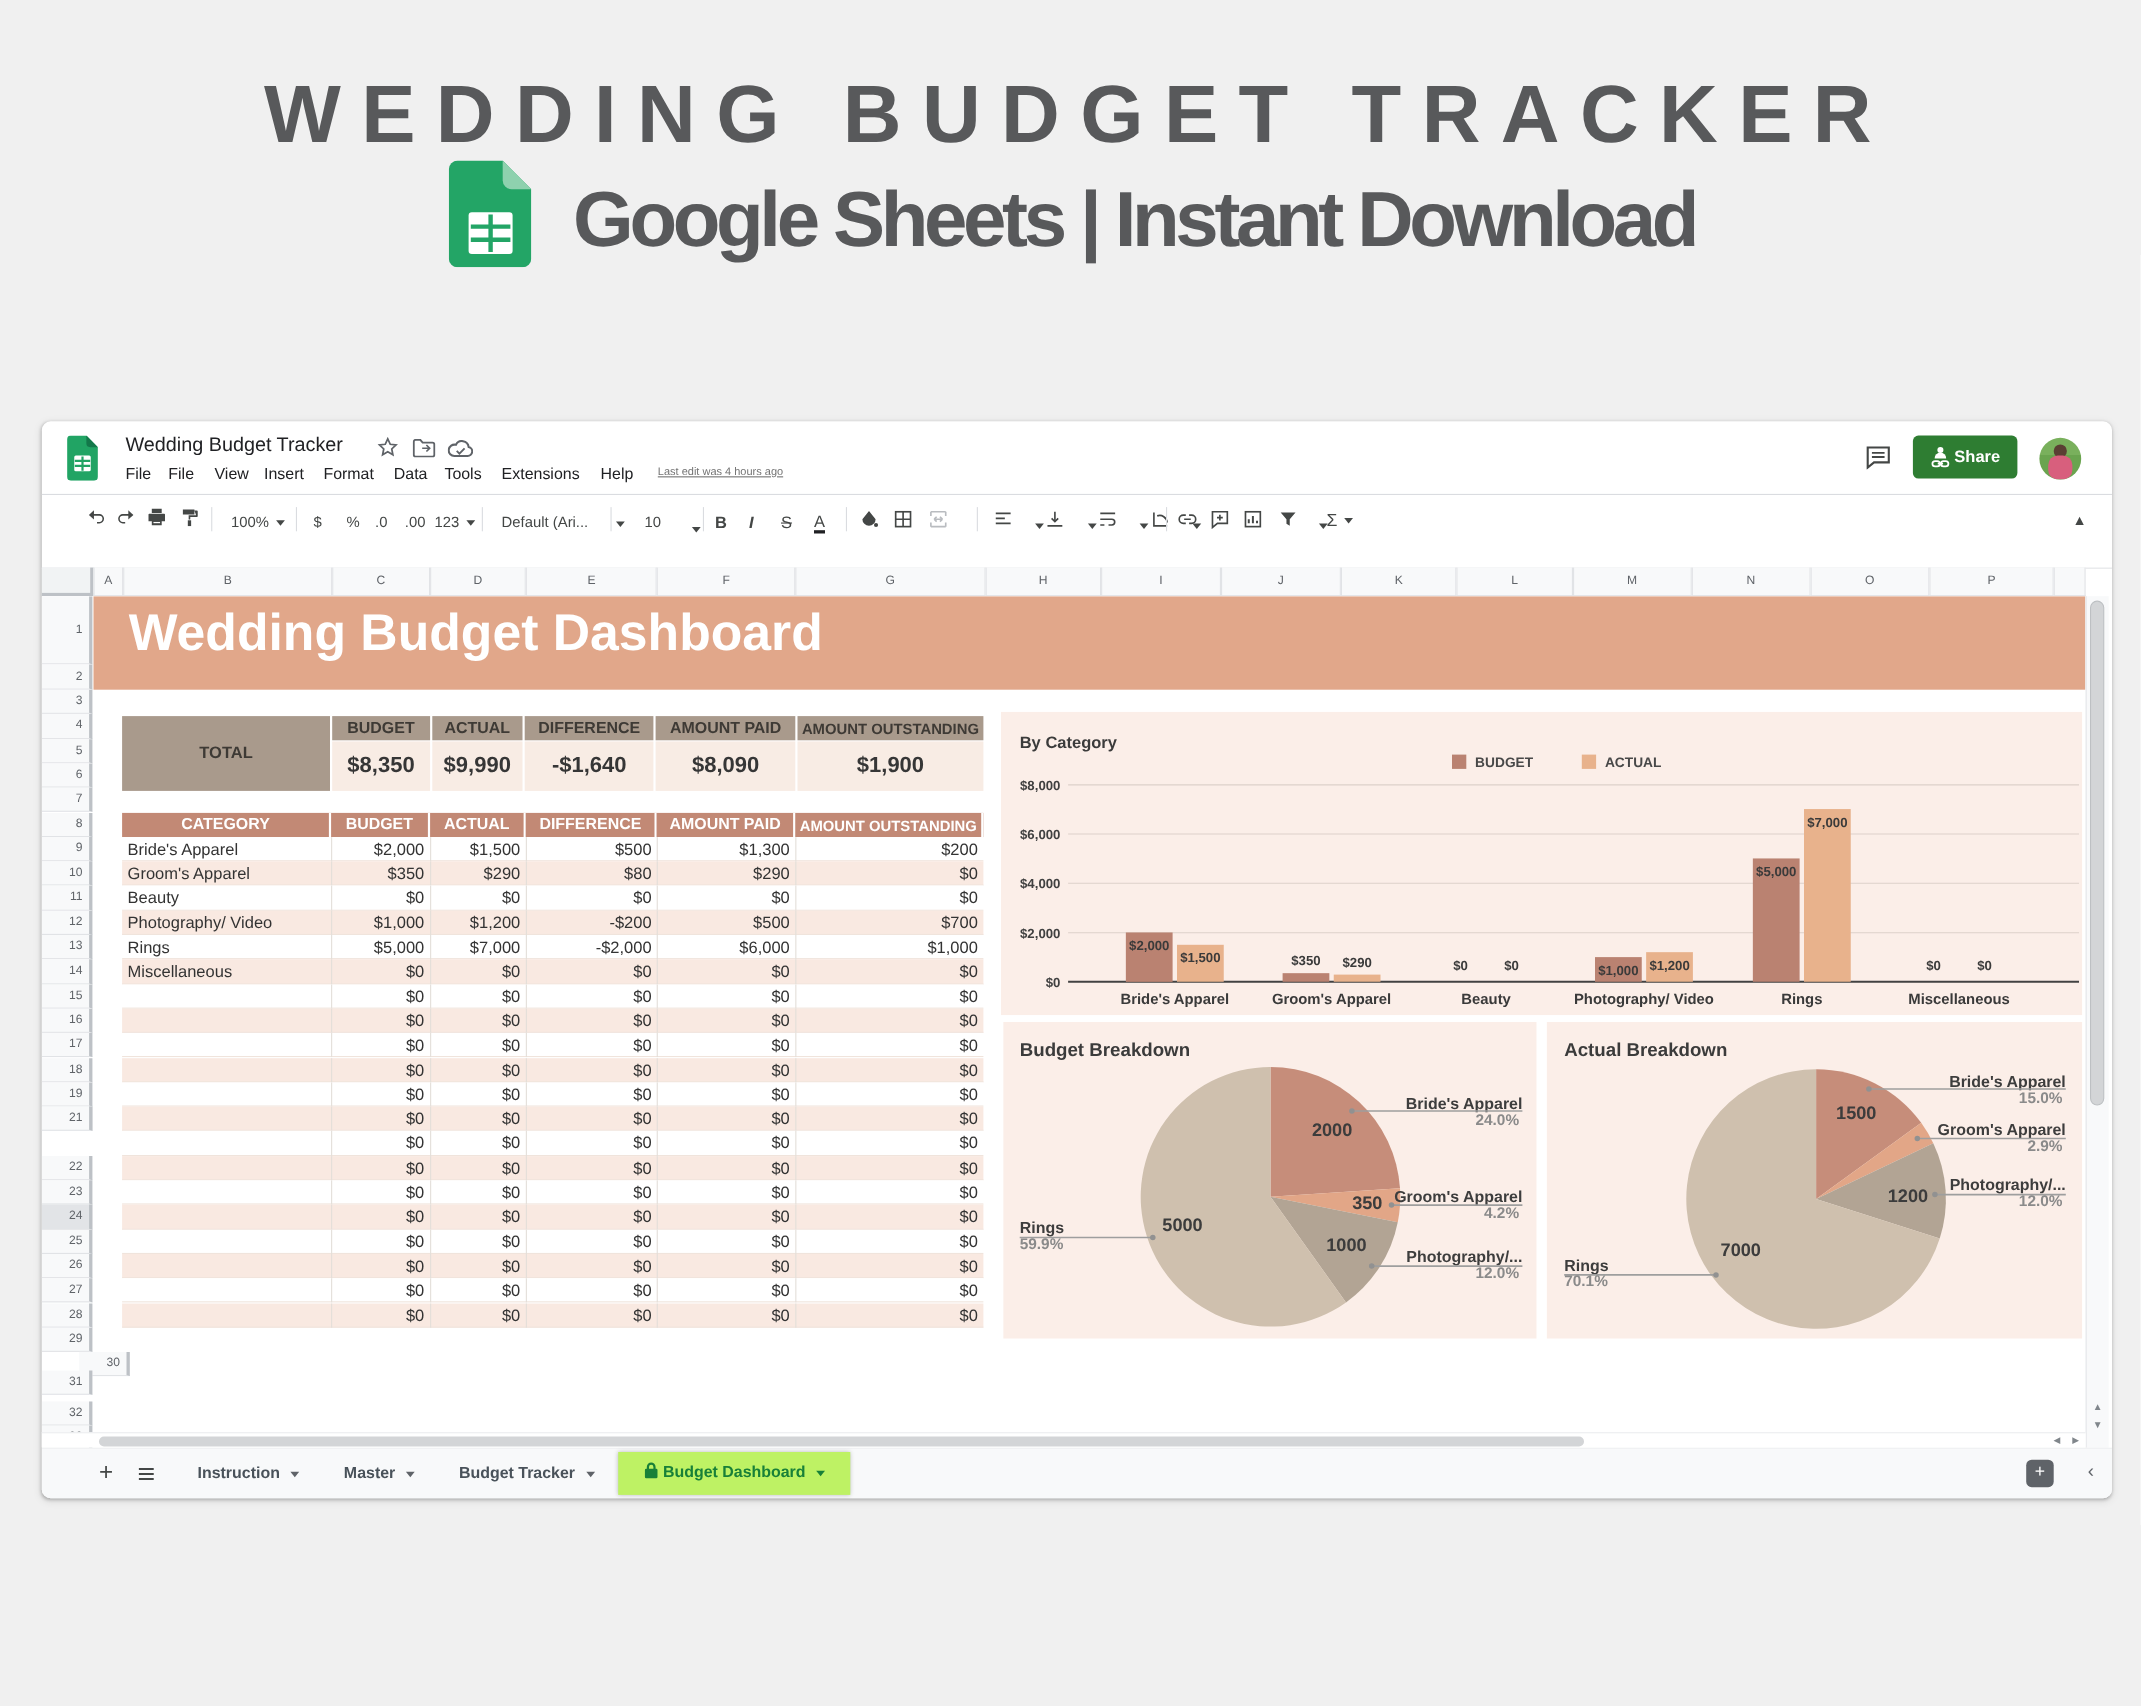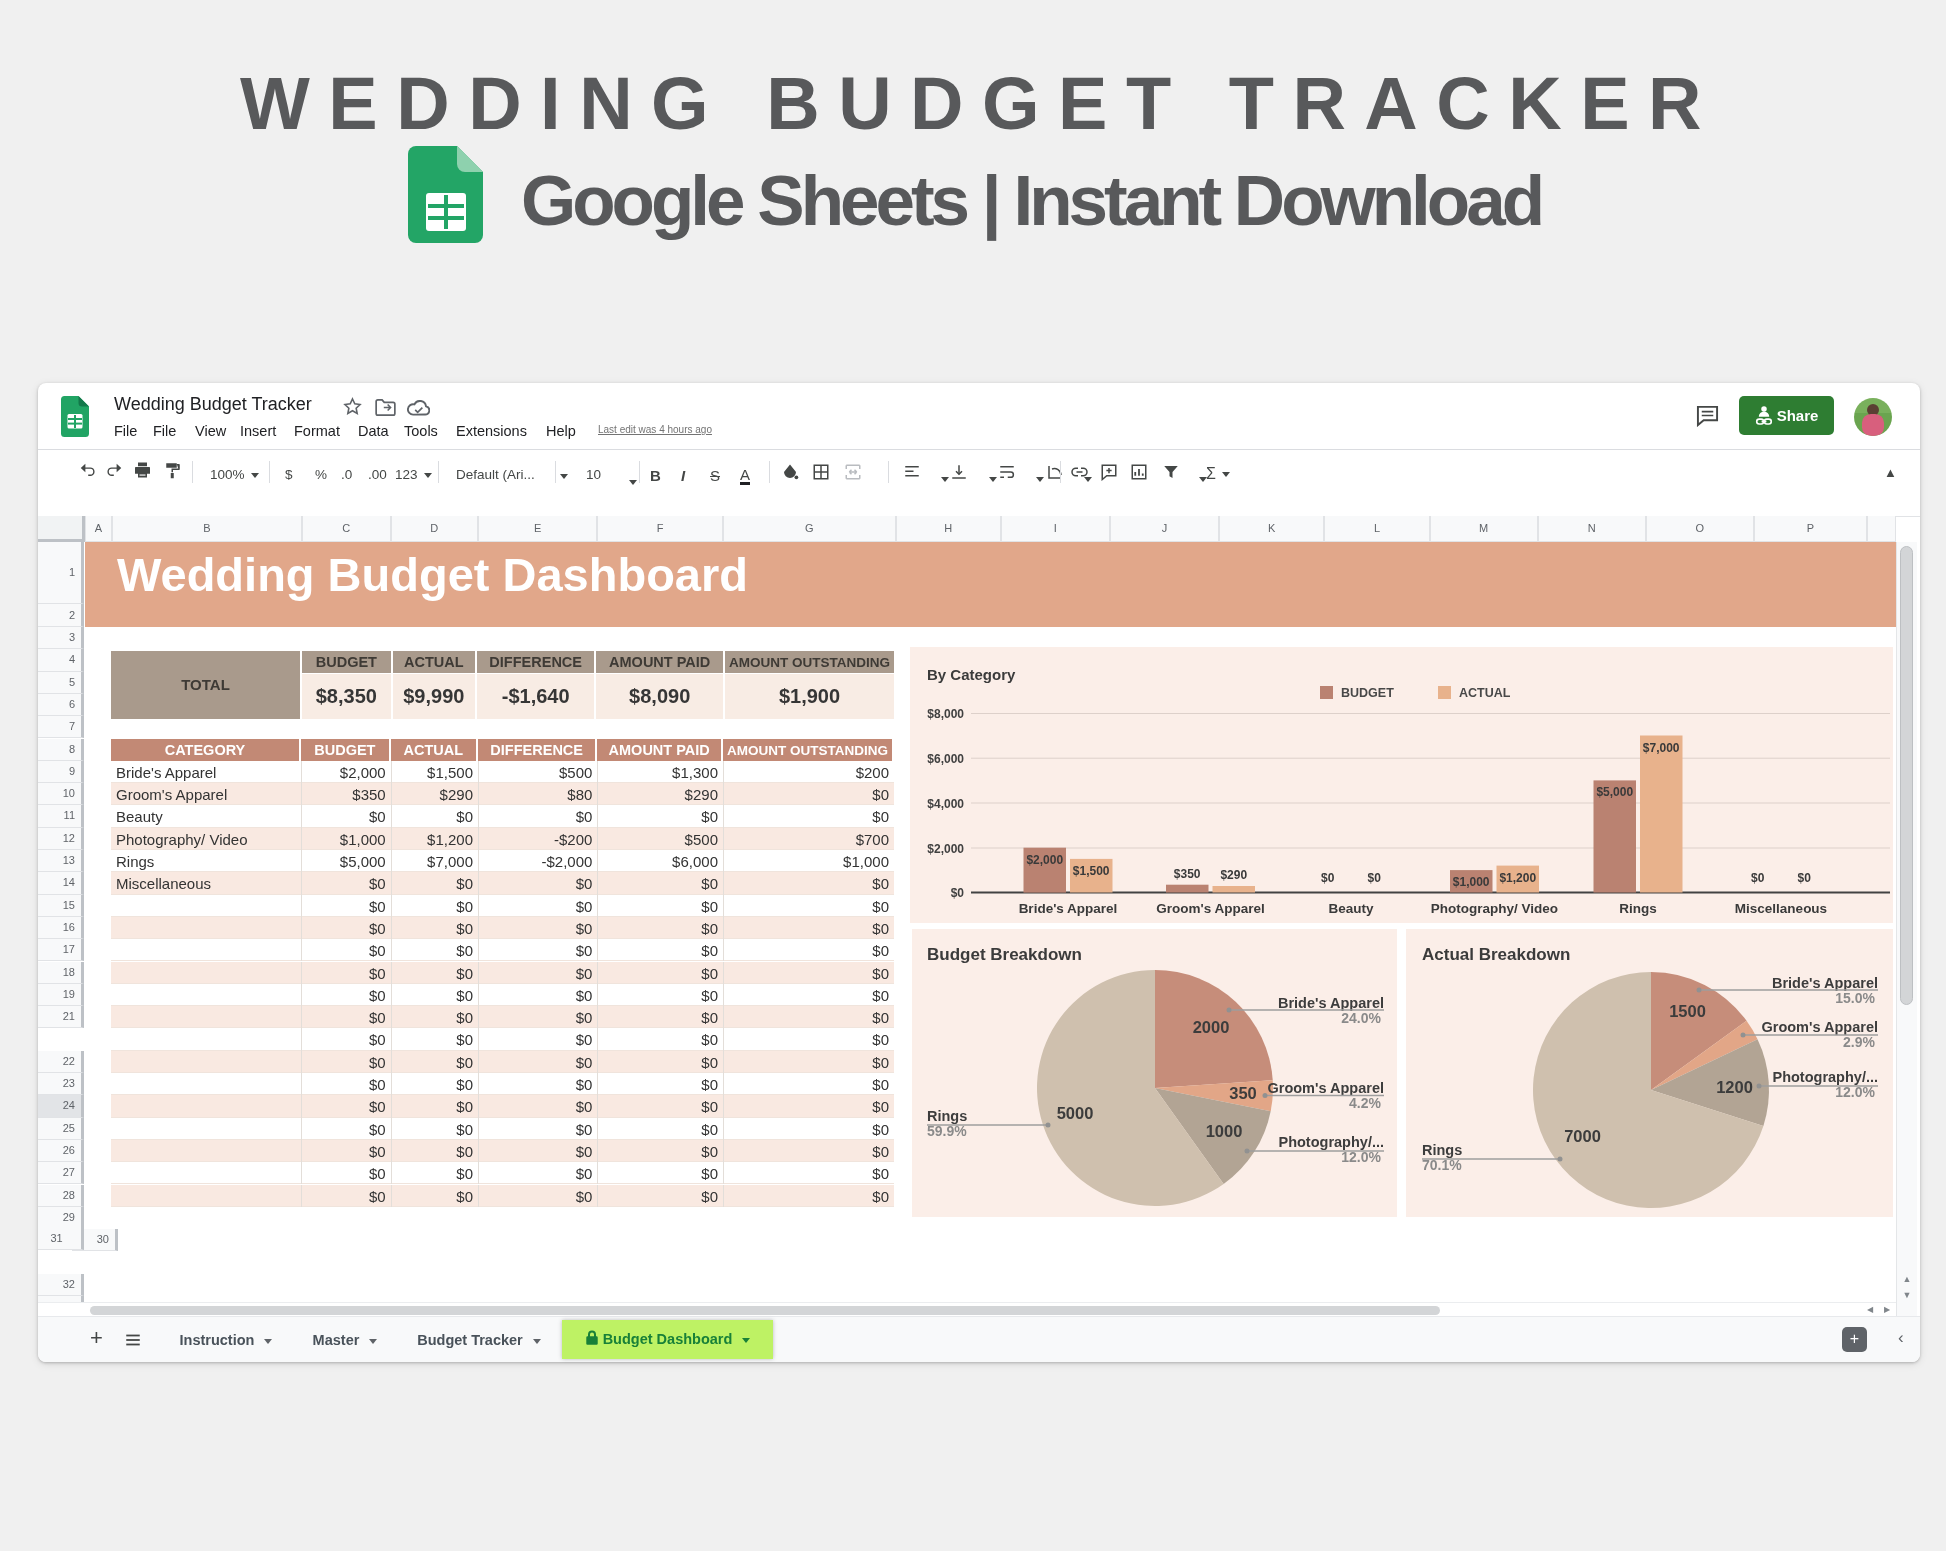--- a/index.html
+++ b/index.html
@@ -606,21 +606,21 @@
       <div class="gut" style="top:464px;height:22.3px;line-height:21px;">21</div>
       <div class="gut" style="top:508.7px;height:22.3px;line-height:21px;">22</div>
       <div class="gut" style="top:531.0px;height:22.3px;line-height:21px;">23</div>
       <div class="gut" style="top:553.3px;height:22.3px;line-height:21px;background:#e2e4e7;">24</div>
       <div class="gut" style="top:575.6px;height:22.3px;line-height:21px;">25</div>
       <div class="gut" style="top:597.9px;height:22.3px;line-height:21px;">26</div>
       <div class="gut" style="top:620.2px;height:22.3px;line-height:21px;">27</div>
       <div class="gut" style="top:642.5px;height:22.3px;line-height:21px;">28</div>
       <div class="gut" style="top:664.8px;height:22.3px;line-height:21px;">29</div>
       <div class="gut" style="top:687.1px;height:22.3px;line-height:21px;margin-left:34px;">30</div>
-      <div class="gut" style="top:686px;height:22.3px;line-height:21px;text-align:center;">31</div>
+      <div class="gut" style="top:704px;height:22.3px;line-height:21px;">31</div>
       <div class="gut" style="top:731.7px;height:22.3px;line-height:21px;">32</div>
       <div class="gut" style="top:754.0px;height:22.3px;line-height:21px;">33</div>
 </div>
 
 <div class="vscroll">
       <div class="vthumb"></div>
  <div class="abs" style="left:3px;top:730px;width:14px;height:14px;color:#80868b;font-size:9px;text-align:center;line-height:14px">▲</div>
  <div class="abs" style="left:3px;top:746px;width:14px;height:14px;color:#80868b;font-size:9px;text-align:center;line-height:14px">▼</div>
 </div>
 <div class="hscroll">

